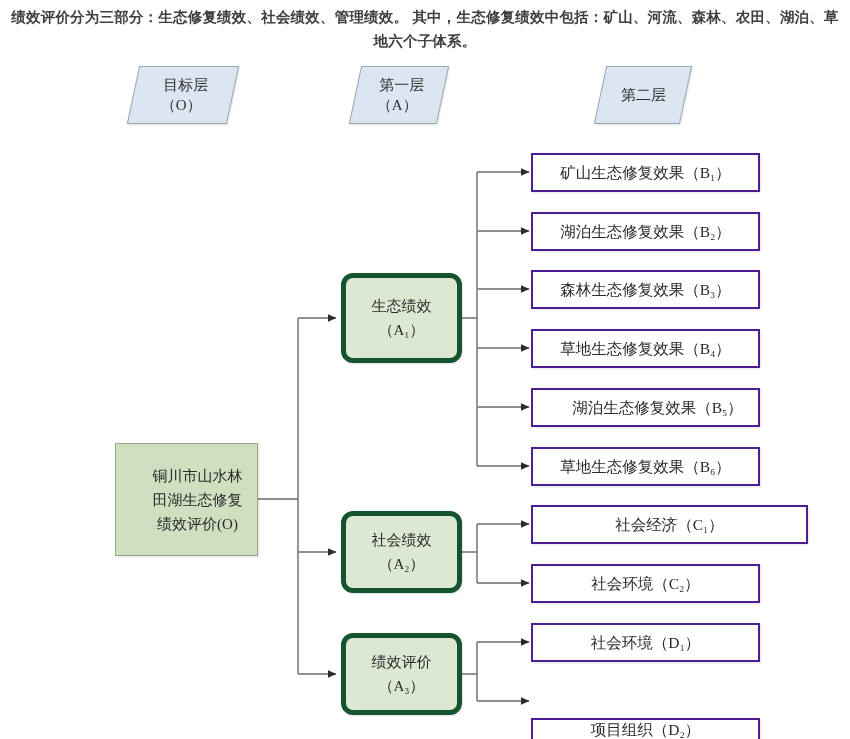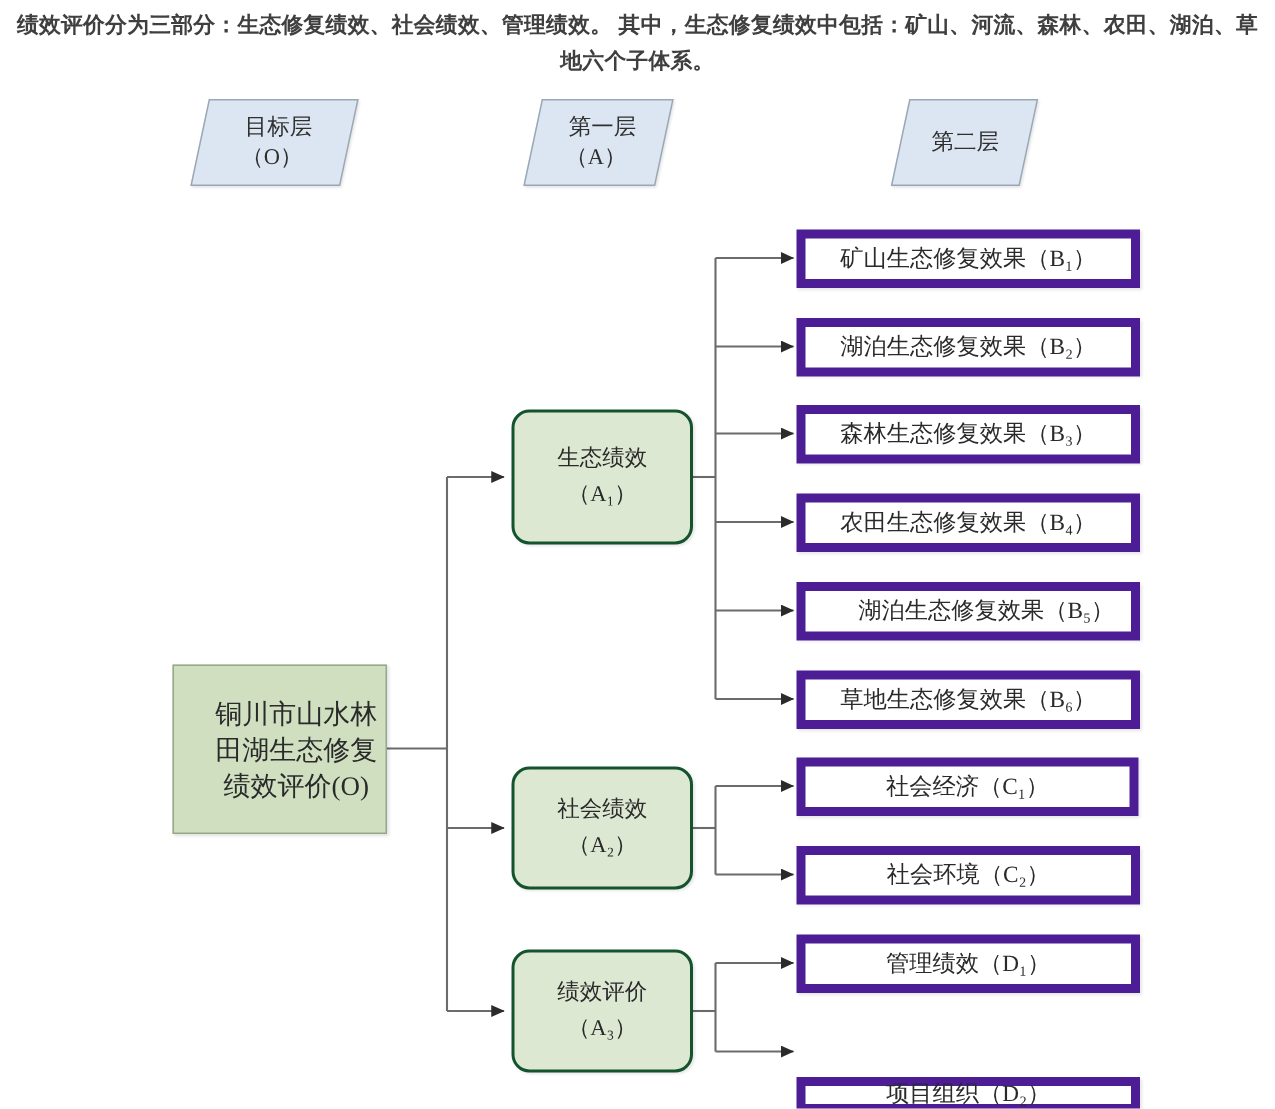--- a/index.html
+++ b/index.html
@@ -67,44 +67,44 @@
   }
 
   
   .root {
     background: #cfdfc0;
     border: 1px solid #95a888;
     box-shadow: 1px 1px 2px rgba(0,0,0,0.12);
   }
   .root .txt {
     font-family: "Liberation Serif", "DejaVu Serif", serif;
-    font-size: 18px;
+    font-size: 15px;
     line-height: 24px;
     color: #2a2a2a;
     margin-left: 22px;
   }
 
   
   .crit {
     background: #dde8d2;
-    border: 2px solid #14532d;
+    border: 5px solid #14532d;
     border-radius: 12px;
     box-shadow: 1px 1px 2px rgba(0,0,0,0.10);
   }
   .crit .txt {
     font-family: "Liberation Serif", "DejaVu Serif", serif;
     font-size: 15px;
     line-height: 24px;
     color: #2a2a2a;
   }
 
   
   .leaf {
     background: #ffffff;
-    border: 6px solid #4c1d95;
+    border: 2px solid #4c1d95;
     box-shadow: 1px 1px 2px rgba(0,0,0,0.10);
   }
   .leaf .txt {
     font-family: "Liberation Serif", "DejaVu Serif", serif;
     font-size: 15.5px;
     line-height: 20px;
     color: #2a2a2a;
     white-space: nowrap;
   }
 </style>
@@ -189,34 +189,34 @@
 <div class="node leaf" style="left:531px; top:153px; width:229px; height:39px;">
   <span class="txt">矿山生态修复效果（B₁）</span>
 </div>
 <div class="node leaf" style="left:531px; top:212px; width:229px; height:39px;">
   <span class="txt">湖泊生态修复效果（B₂）</span>
 </div>
 <div class="node leaf" style="left:531px; top:270px; width:229px; height:39px;text-align:center;">
   <span class="txt">森林生态修复效果（B₃）</span>
 </div>
 <div class="node leaf" style="left:531px; top:329px; width:229px; height:39px;">
-  <span class="txt">农田生态修复效果（B₄）</span>
+  <span class="txt">草地生态修复效果（B₄）</span>
 </div>
 <div class="node leaf" style="left:531px; top:388px; width:229px; height:39px;padding-left:24px;">
   <span class="txt">湖泊生态修复效果（B₅）</span>
 </div>
 <div class="node leaf" style="left:531px; top:447px; width:229px; height:39px;">
   <span class="txt">草地生态修复效果（B₆）</span>
 </div>
 
-<div class="node leaf" style="left:531px; top:505px; width:228px; height:39px;">
+<div class="node leaf" style="left:531px; top:505px; width:277px; height:39px;">
   <span class="txt">社会经济（C₁）</span>
 </div>
 <div class="node leaf" style="left:531px; top:564px; width:229px; height:39px;">
   <span class="txt">社会环境（C₂）</span>
 </div>
 
 <div class="node leaf" style="left:531px; top:623px; width:229px; height:39px;">
-  <span class="txt">管理绩效（D₁）</span>
+  <span class="txt">社会环境（D₁）</span>
 </div>
 <div class="node leaf" style="left:531px; top:718px; width:229px; height:24px;">
   <span class="txt">项目组织（D₂）</span>
 </div>
 
 </body></html>

